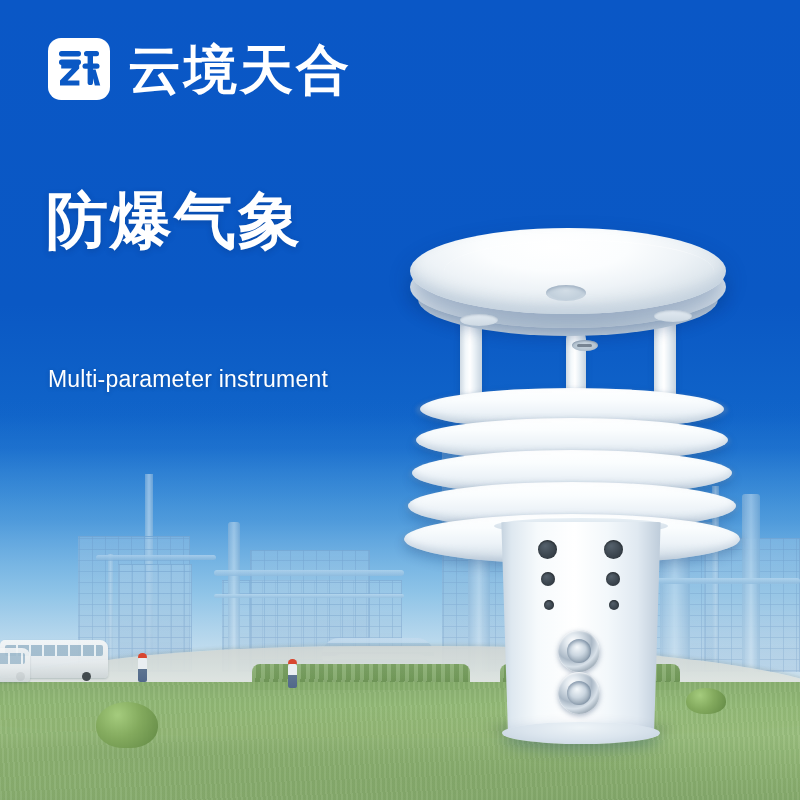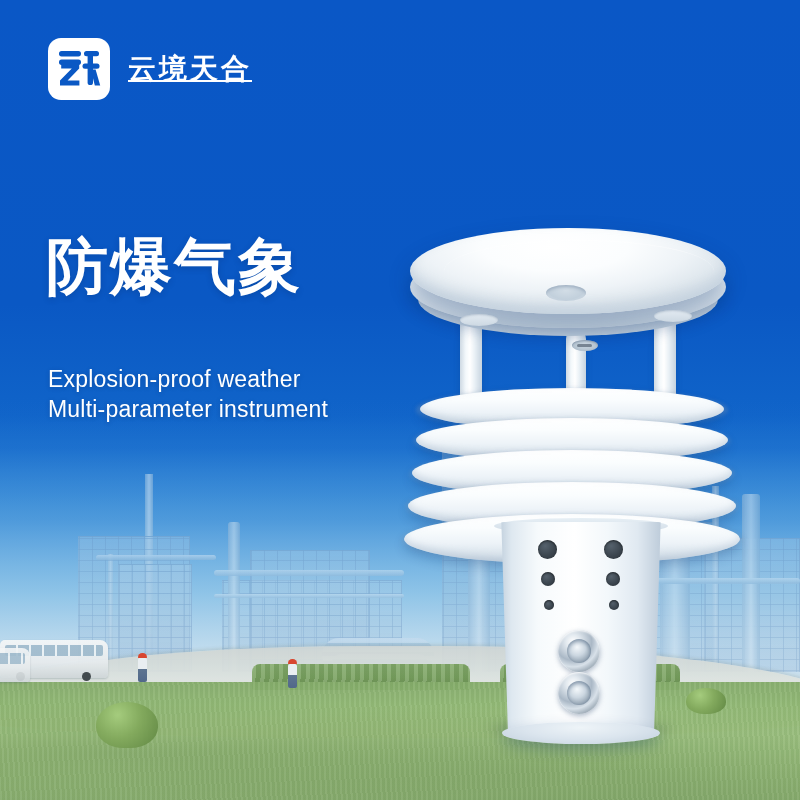--- a/index.html
+++ b/index.html
@@ -116,34 +116,32 @@
   .worker .body { width:9px; height:24px; background:linear-gradient(180deg,#e9eef1 0%,#e9eef1 45%,#5d7490 46%,#51688a 100%); border-radius:2px; }
 
   
   .logo-row { position:absolute; left:48px; top:38px; display:flex; align-items:center; gap:18px; }
   .logo-mark {
     width:62px; height:62px; border-radius:13px; background:#ffffff;
     position:relative; flex:0 0 auto;
   }
   .logo-mark svg { position:absolute; left:9px; top:11px; }
   .logo-word {
-    color:#ffffff; font-size:28px; font-weight:700; letter-spacing:3px;
+    color:#ffffff; font-size:53px; font-weight:700; letter-spacing:3px;
     line-height:1; white-space:nowrap;
     font-family:"Liberation Sans","DejaVu Sans",sans-serif;
-    text-decoration:underline;
   }
 
   
   .headline {
     position:absolute; left:46px; top:186px;
     color:#ffffff; font-weight:900; font-size:62px; line-height:1.14;
     letter-spacing:2px;
     text-shadow:0 2px 6px rgba(0,30,80,.22);
     font-family:"Liberation Sans","DejaVu Sans",sans-serif;
-    margin-top:46px;
   }
   .headline div { white-space:nowrap; }
   .subline {
     position:absolute; left:48px; top:364px;
     color:#ffffff; font-size:23px; line-height:1.32; font-weight:400;
     letter-spacing:.2px;
     text-shadow:0 1px 4px rgba(0,30,80,.25);
   }
   .subline div { white-space:nowrap; }
 
@@ -342,21 +340,20 @@
       </svg>
     </div>
     <div class="logo-word">云境天合</div>
   </div>
 
   <div class="headline">
     <div>防爆气象</div>
   </div>
 
   <div class="subline">
-    <div>Explosion-proof weather</div>
     <div>Multi-parameter instrument</div>
   </div>
 
   <div class="device-shadow"></div>
   <div class="device">
 
     <div class="pillar" style="left:62px; top:88px; width:22px; height:92px;"></div>
     <div class="pillar" style="left:168px; top:108px; width:20px; height:74px;"></div>
     <div class="pillar" style="left:256px; top:88px; width:22px; height:92px;"></div>
 

